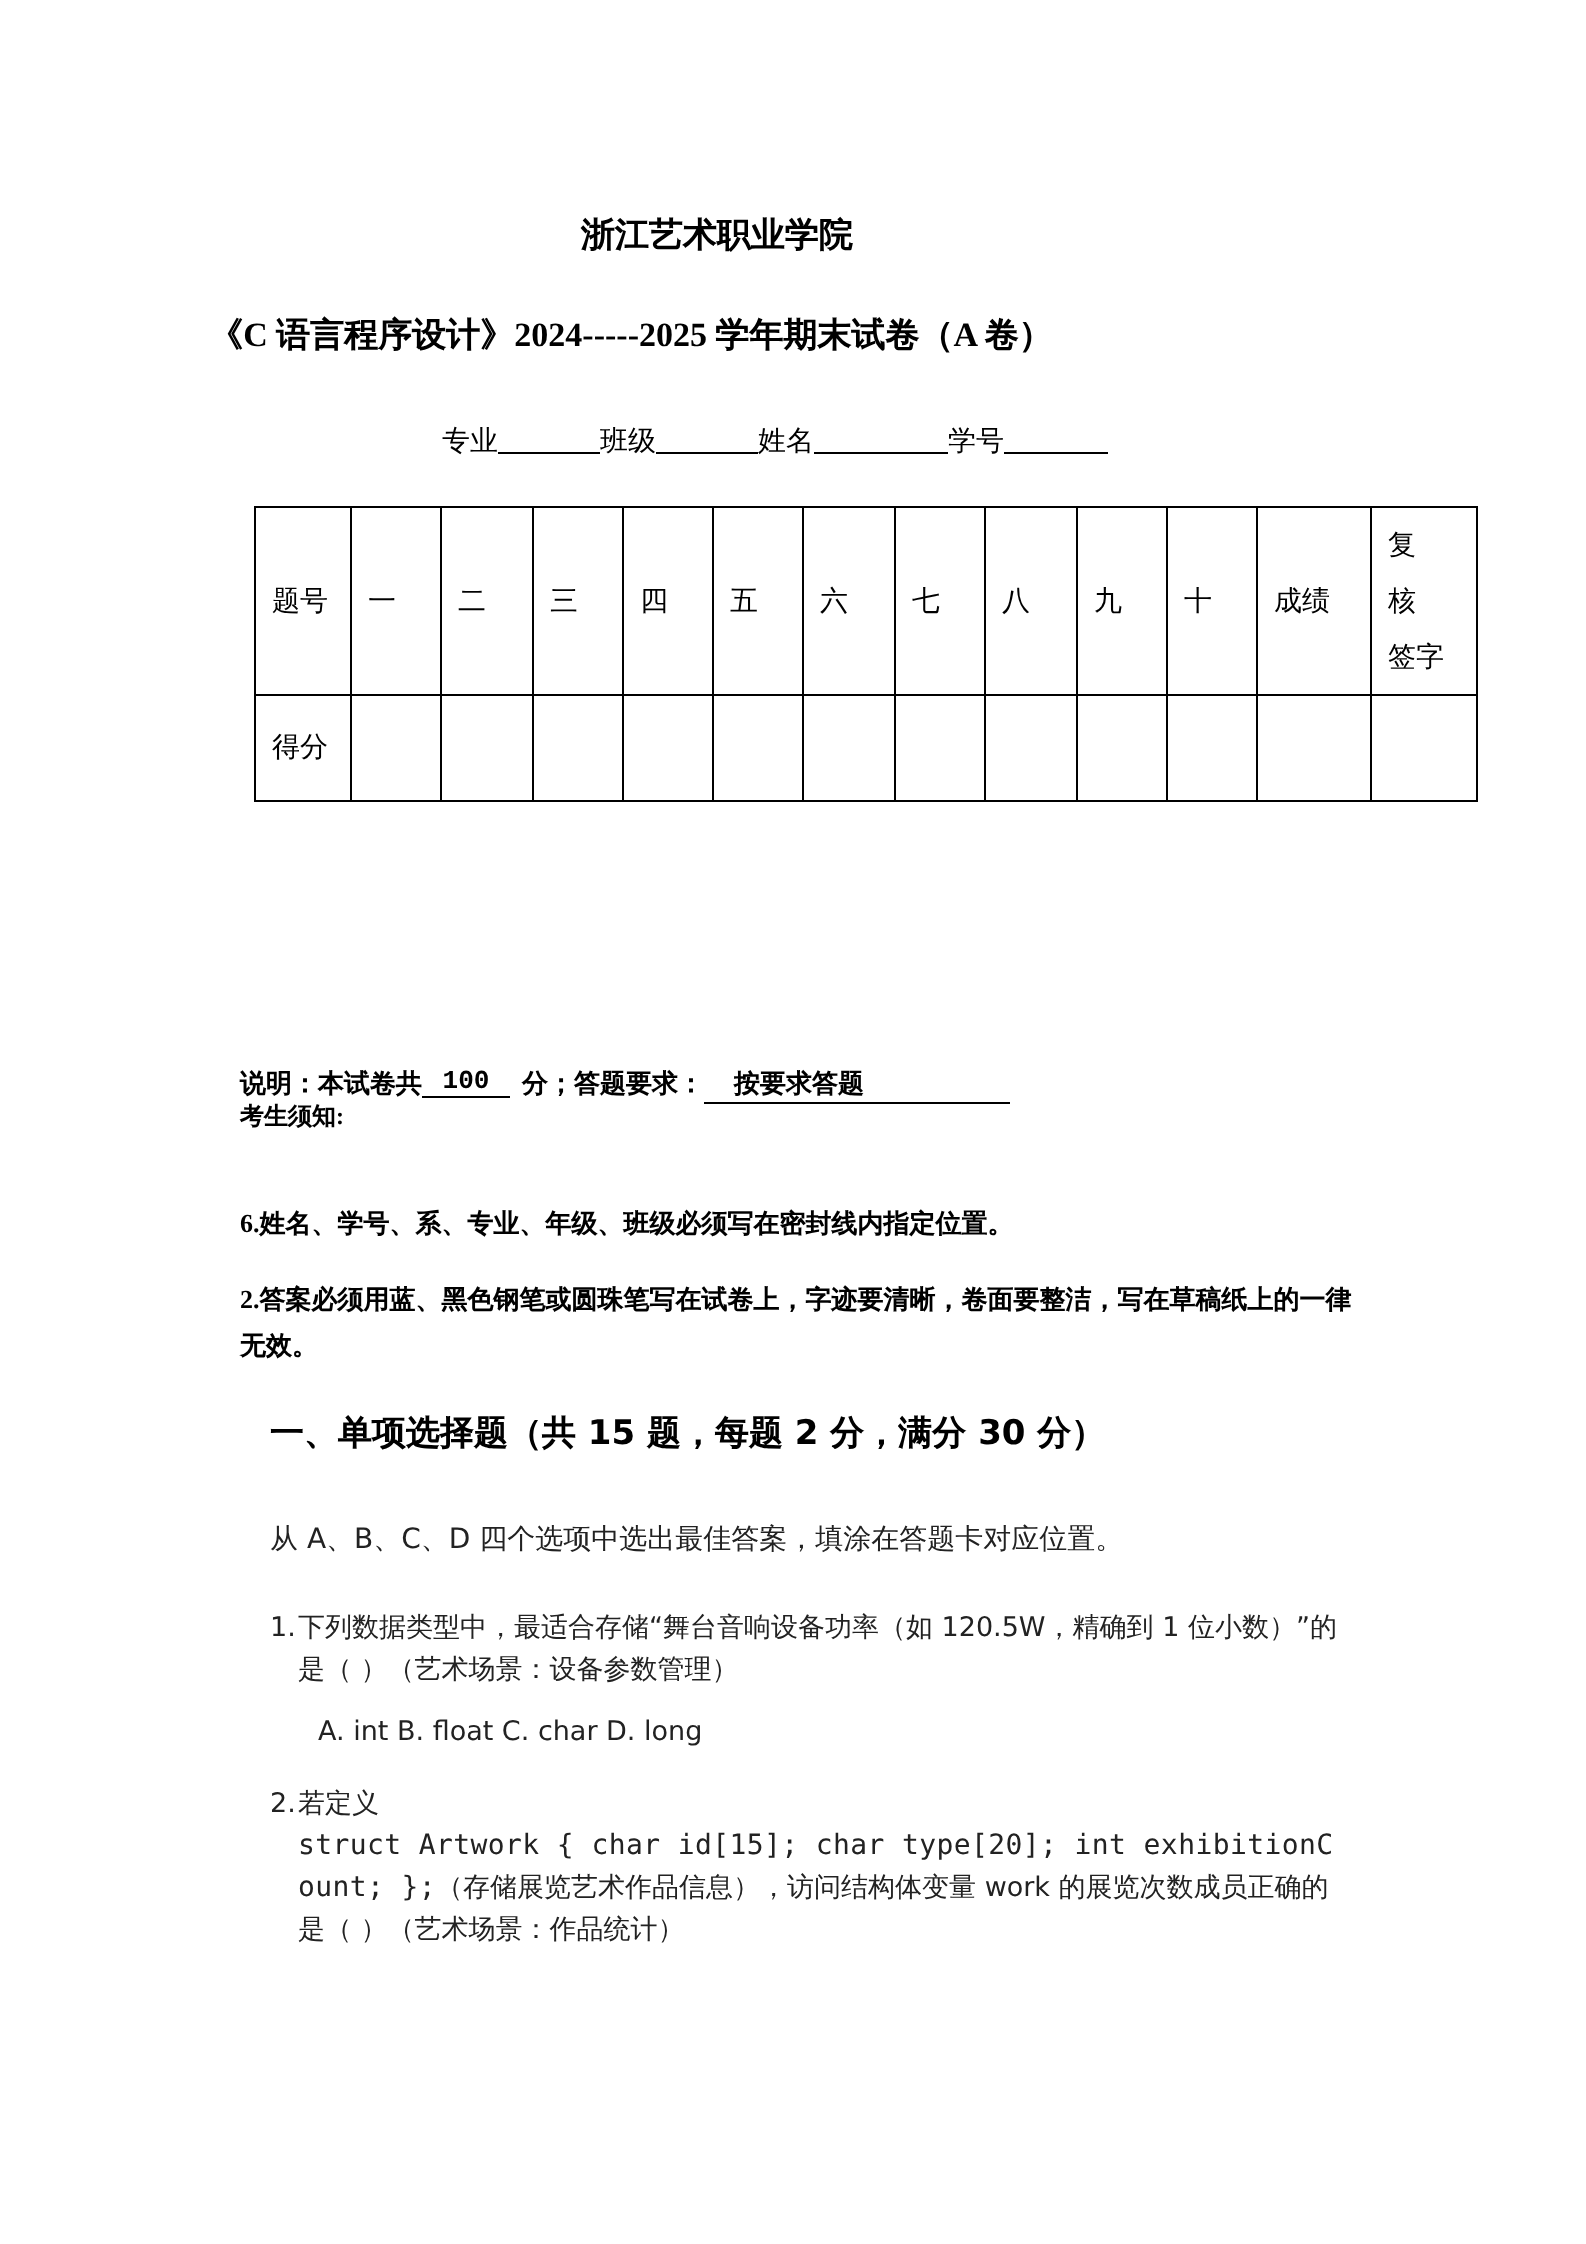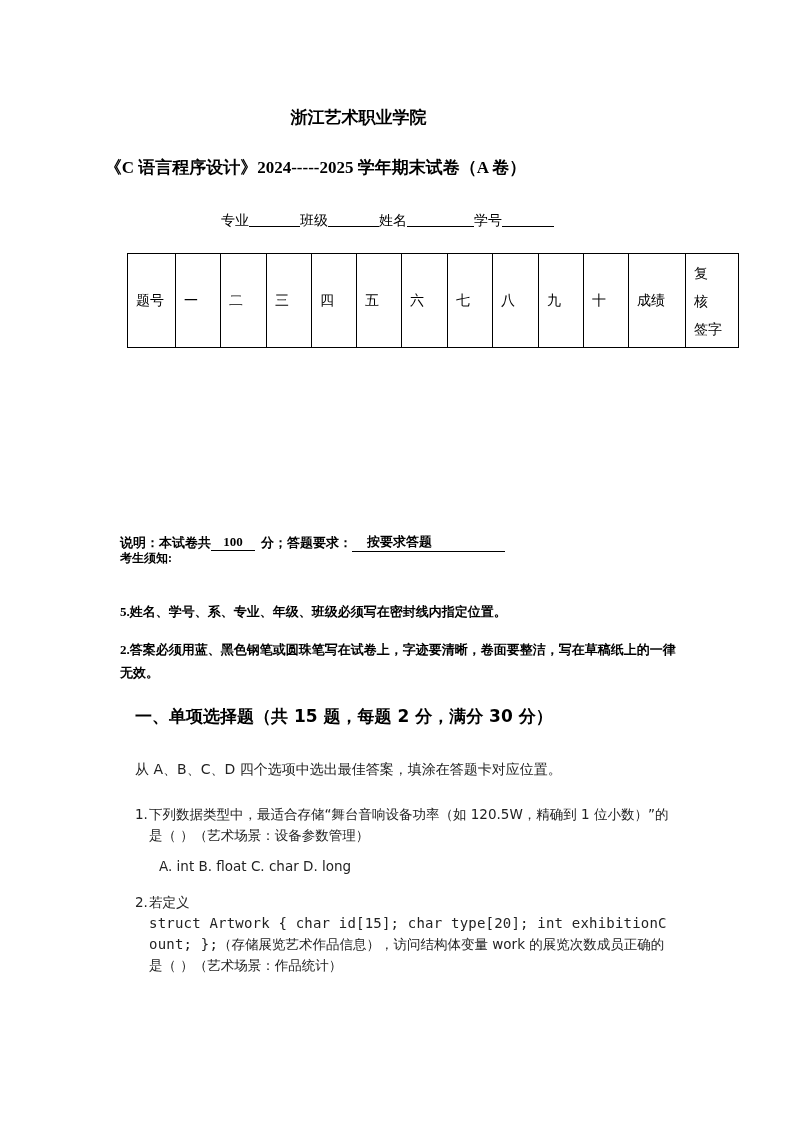--- a/index.html
+++ b/index.html
@@ -16,21 +16,21 @@
   #info-line .blank { display:inline-block; border-bottom:1px solid #000; height:14px; margin-bottom:2px; }
 
   table.score { position:absolute; left:127px; top:253px; border-collapse:collapse; table-layout:fixed; }
   table.score td { border:1.3px solid #000; font-size:14px; padding:0 0 0 8px; text-align:left; vertical-align:middle; }
   table.score tr.r1 td { height:93px; }
   table.score tr.r2 td { height:52px; }
   table.score tr.r3 td { height:94px; }
   .two-line { line-height:28px; }
   .spaced { letter-spacing:6px; }
 
-  #note-line { left:120px; top:533px; font-size:13px; display:flex; align-items:center; }
+  #note-line { left:120px; top:533px; font-size:13px; display:flex; align-items:flex-start;font-family:Liberation Mono, monospace; }
   .ul { display:inline-block; border-bottom:1.3px solid #000; }
   #notice-head { left:120px; top:550px; font-size:12px; }
   #rule1 { left:120px; top:603px; font-size:13px; }
   #rule2 { left:120px; top:638px; font-size:13px; width:560px; white-space:normal; line-height:23px; }
 
   #section-title { left:135px; top:705px; font-size:17px; }
   #section-intro { left:135px; top:761px; font-size:14px; color:#222; }
 
   .q { left:135px; font-size:13.5px; color:#222; white-space:normal; width:540px; line-height:21px; }
   .q .num { position:absolute; left:0; top:0; }
@@ -85,32 +85,47 @@
     <td>七</td>
     <td>八</td>
     <td>九</td>
     <td>十</td>
     <td>成绩</td>
     <td class="two-line">
       <div class="spaced">复 核</div>
       <div>签字</div>
     </td>
   </tr>
+  <tr class="r2">
+    <td>得分</td>
+    <td></td>
+    <td></td>
+    <td></td>
+    <td></td>
+    <td></td>
+    <td></td>
+    <td></td>
+    <td></td>
+    <td></td>
+    <td></td>
+    <td></td>
+    <td></td>
+  </tr>
 </tbody>
   </table>
 
 <div class="abs serif-b" id="note-line">
   <span>说明：本试卷共</span>
   <span class="ul" style="width:44px; text-align:center;">100</span>
   <span style="margin-left:6px">分；答题要求：</span>
   <span class="ul" style="width:153px; padding-left:15px; box-sizing:border-box;">按要求答题</span>
 </div>
 
 <div class="abs serif-b" id="notice-head">考生须知:</div>
-<div class="abs serif-b" id="rule1">5.姓名、学号、系、专业、年级、班级必须写在密封线内指定位置。</div>
+<div class="abs serif-b" id="rule1">6.姓名、学号、系、专业、年级、班级必须写在密封线内指定位置。</div>
 <div class="abs serif-b" id="rule2">2.答案必须用蓝、黑色钢笔或圆珠笔写在试卷上，字迹要清晰，卷面要整洁，写在草稿纸上的一律无效。</div>
 
 <div class="abs sans" id="section-title" style="font-weight:bold;">一、单项选择题（共 15 题，每题 2 分，满分 30 分）</div>
 <div class="abs sans" id="section-intro">从 A、B、C、D 四个选项中选出最佳答案，填涂在答题卡对应位置。</div>
 
 <div class="abs sans q" id="q1">
   <span class="num">1.</span>
   <div class="body">下列数据类型中，最适合存储“舞台音响设备功率（如 120.5W，精确到 1 位小数）”的是（ ）（艺术场景：设备参数管理）</div>
 </div>
 <div class="abs sans" id="q1-options">A. int B. float C. char D. long</div>

